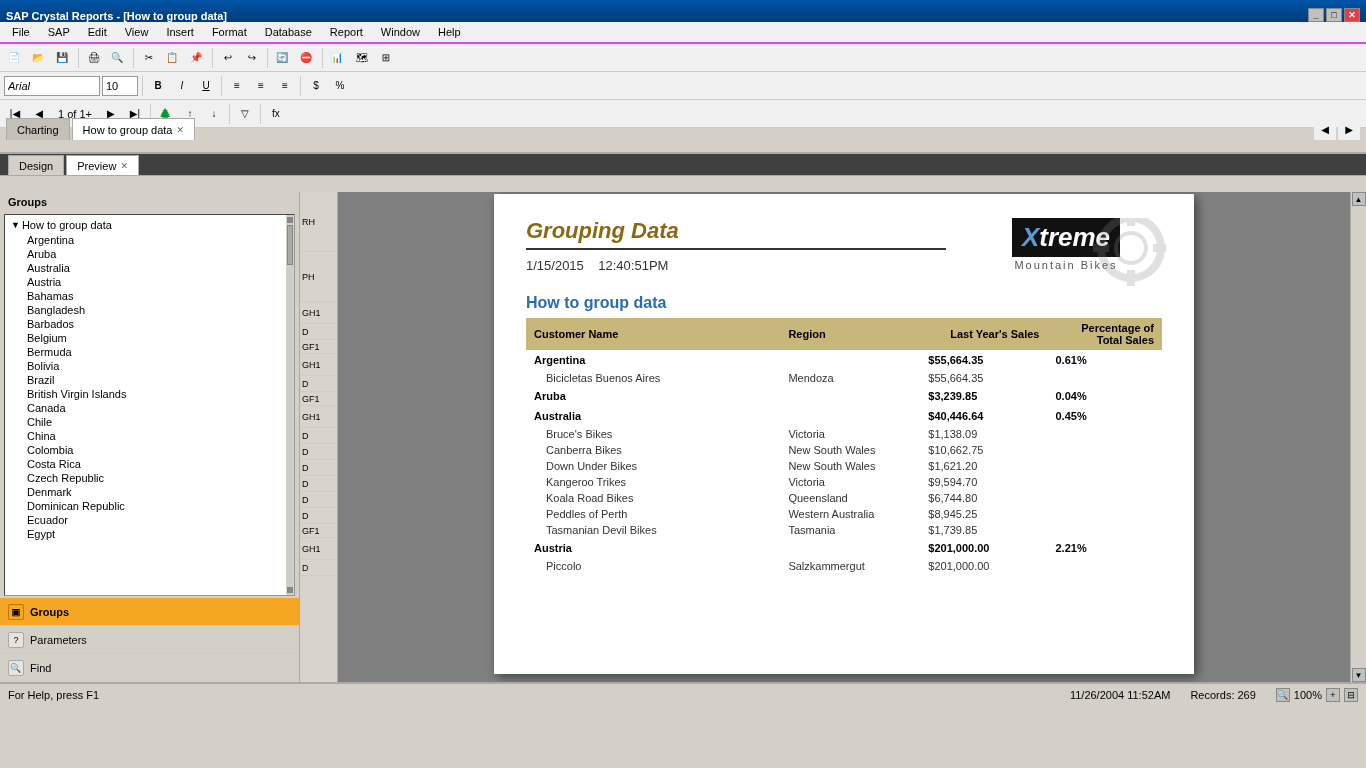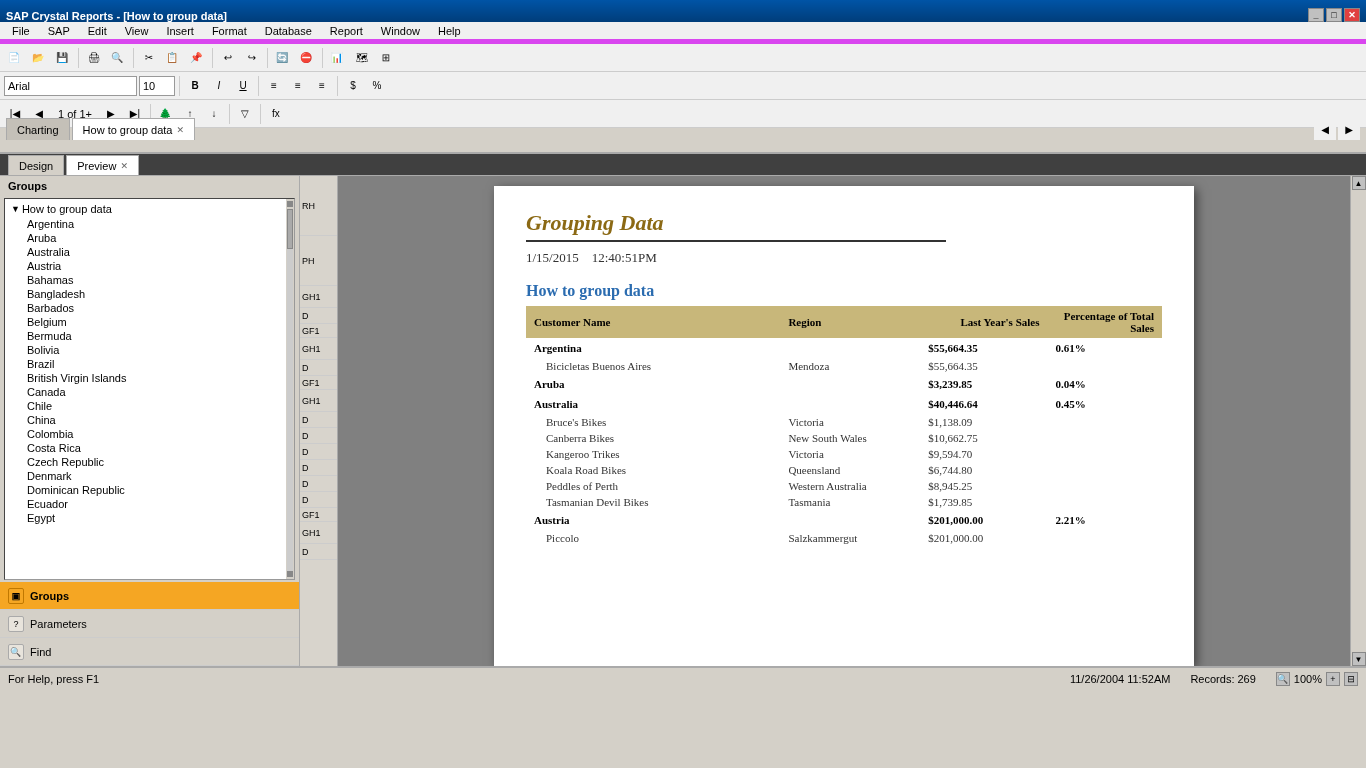--- a/index.html
+++ b/index.html
@@ -29,21 +29,21 @@
     }
     .title-btn.close-btn { background: #e04040; color: white; }
 
     
     #menu-bar {
       background: #f0f0f0;
       height: 22px;
       display: flex;
       align-items: center;
       padding: 0 4px;
-      border-bottom: 5px solid #d946ef;
+      border-bottom: 2px solid #d946ef;
       gap: 2px;
     }
     .menu-item {
       padding: 2px 8px;
       font-size: 11px;
       cursor: pointer;
       color: #000;
     }
 
     
@@ -123,20 +123,21 @@
       cursor: pointer;
       margin-right: 2px;
     }
     .view-tab.active { background: white; }
 
     
     #main-layout {
       display: flex;
       height: calc(768px - 22px - 22px - 28px - 28px - 28px - 24px - 22px - 24px);
       background: #d4d0c8;
+      margin-top: 16px;
     }
 
     
     #left-panel {
       width: 300px;
       background: #d4d0c8;
       border-right: 1px solid #aaa;
       display: flex;
       flex-direction: column;
       overflow: hidden;
@@ -331,21 +332,21 @@
   <div class="tb-separator"></div>
   <div class="tb-btn">🔄</div>
   <div class="tb-btn">⛔</div>
   <div class="tb-separator"></div>
   <div class="tb-btn">📊</div>
   <div class="tb-btn">🗺</div>
   <div class="tb-btn">⊞</div>
 </div>
 
 <div class="toolbar">
-  <input class="tb-input" style="width: 133px;" value="Arial">
+  <input class="tb-input" style="width: 96px; font-style: italic;" value="Arial">
   <input class="tb-input" style="width: 36px;" value="10">
   <div class="tb-separator"></div>
   <div class="tb-btn">
       <b>B</b>
     </div>
   <div class="tb-btn">
       <i>I</i>
     </div>
   <div class="tb-btn">
       <u>U</u>
@@ -506,32 +507,50 @@
         <span>GF1</span>
       </div>
     <div style="height:22px; border-bottom:1px solid #ccc; display:flex; align-items:center; padding:2px;">
         <span>GH1</span>
       </div>
     <div style="height:16px; border-bottom:1px solid #ccc; display:flex; align-items:center; padding:2px;">
         <span>D</span>
       </div>
   </div>
 
-  <div id="report-area" style="flex:1; overflow-y:scroll; overflow-x:hidden; background:#808080; padding:10px;font-family:Liberation Serif, serif;">
+  <div id="report-area" style="flex:1; overflow-y:scroll; overflow-x:hidden; background:#808080; padding:2px;">
     <div id="report-page" style="background:white; width:700px; min-height:480px; margin:0 auto; padding:24px 32px; box-shadow:3px 3px 10px rgba(0,0,0,0.5);">
 
       <div style="display:flex; justify-content:space-between; align-items:flex-start; margin-bottom:6px;">
         <div>
           <div class="report-title">Grouping Data</div>
           <hr class="report-divider">
           <div class="report-date">
             <span>1/15/2015</span>&nbsp;&nbsp;&nbsp;&nbsp;<span>12:40:51PM</span>
           </div>
         </div>
 
+        <div style="text-align:center; margin-left:20px;">
+          <div style="position:relative; width:200px; height:70px; overflow:hidden;">
+            
+            <svg width="80" height="80" style="position:absolute; right:-5px; top:-10px; opacity:0.25;">
+              <circle cx="40" cy="40" r="30" fill="none" stroke="#888" stroke-width="8"></circle>
+              <circle cx="40" cy="40" r="15" fill="none" stroke="#888" stroke-width="4"></circle>
+              <rect x="36" y="2" width="8" height="16" fill="#888"></rect>
+              <rect x="36" y="62" width="8" height="16" fill="#888"></rect>
+              <rect x="2" y="36" width="16" height="8" fill="#888"></rect>
+              <rect x="62" y="36" width="16" height="8" fill="#888"></rect>
+            </svg>
+            
+            <div style="background:#111; color:white; font-size:26px; font-weight:bold; font-style:italic; padding:4px 10px; display:inline-block;">
+              <span style="color:#5a9bd5;">X</span><span>treme</span>
+            </div>
+            <div style="font-size:11px; color:#555; letter-spacing:2px; margin-top:2px;">Mountain Bikes</div>
+          </div>
+        </div>
       </div>
 
       <div class="section-title" style="margin-bottom:6px;">How to group data</div>
 
       <table class="data-table">
         <thead>
           <tr>
             <th style="width:40%;">Customer Name</th>
             <th style="width:22%;">Region</th>
             <th style="width:20%; text-align:right;">Last Year's Sales</th>
@@ -569,20 +588,26 @@
           <tr class="detail-row">
             <td class="indent">Bruce's Bikes</td>
             <td>Victoria</td>
             <td class="right">$1,138.09</td>
             <td class="right"></td>
           </tr>
           <tr class="detail-row">
             <td class="indent">Canberra Bikes</td>
             <td>New South Wales</td>
             <td class="right">$10,662.75</td>
+            <td class="right"></td>
+          </tr>
+          <tr class="detail-row">
+            <td class="indent">Down Under Bikes</td>
+            <td>New South Wales</td>
+            <td class="right">$1,621.20</td>
             <td class="right"></td>
           </tr>
           <tr class="detail-row">
             <td class="indent">Kangeroo Trikes</td>
             <td>Victoria</td>
             <td class="right">$9,594.70</td>
             <td class="right"></td>
           </tr>
           <tr class="detail-row">
             <td class="indent">Koala Road Bikes</td>

